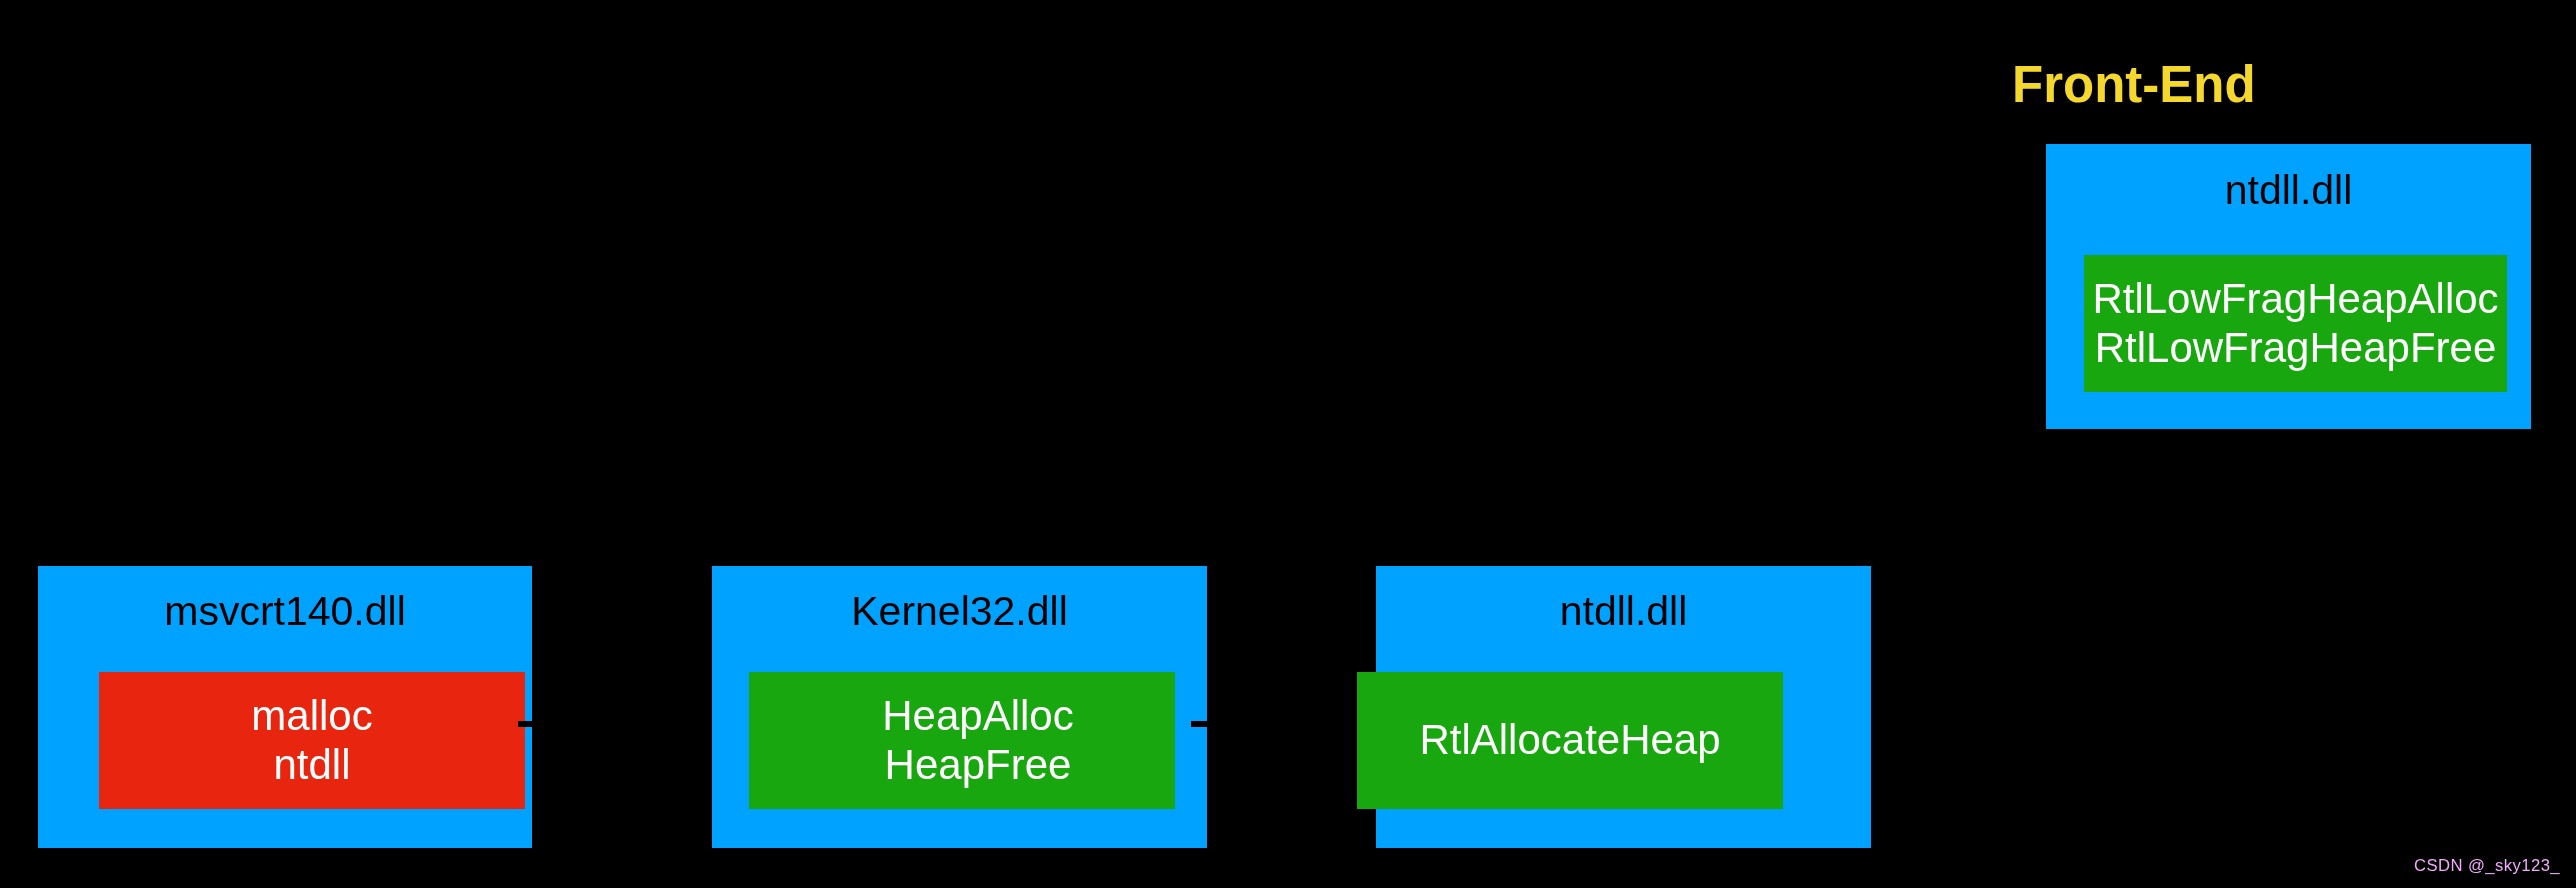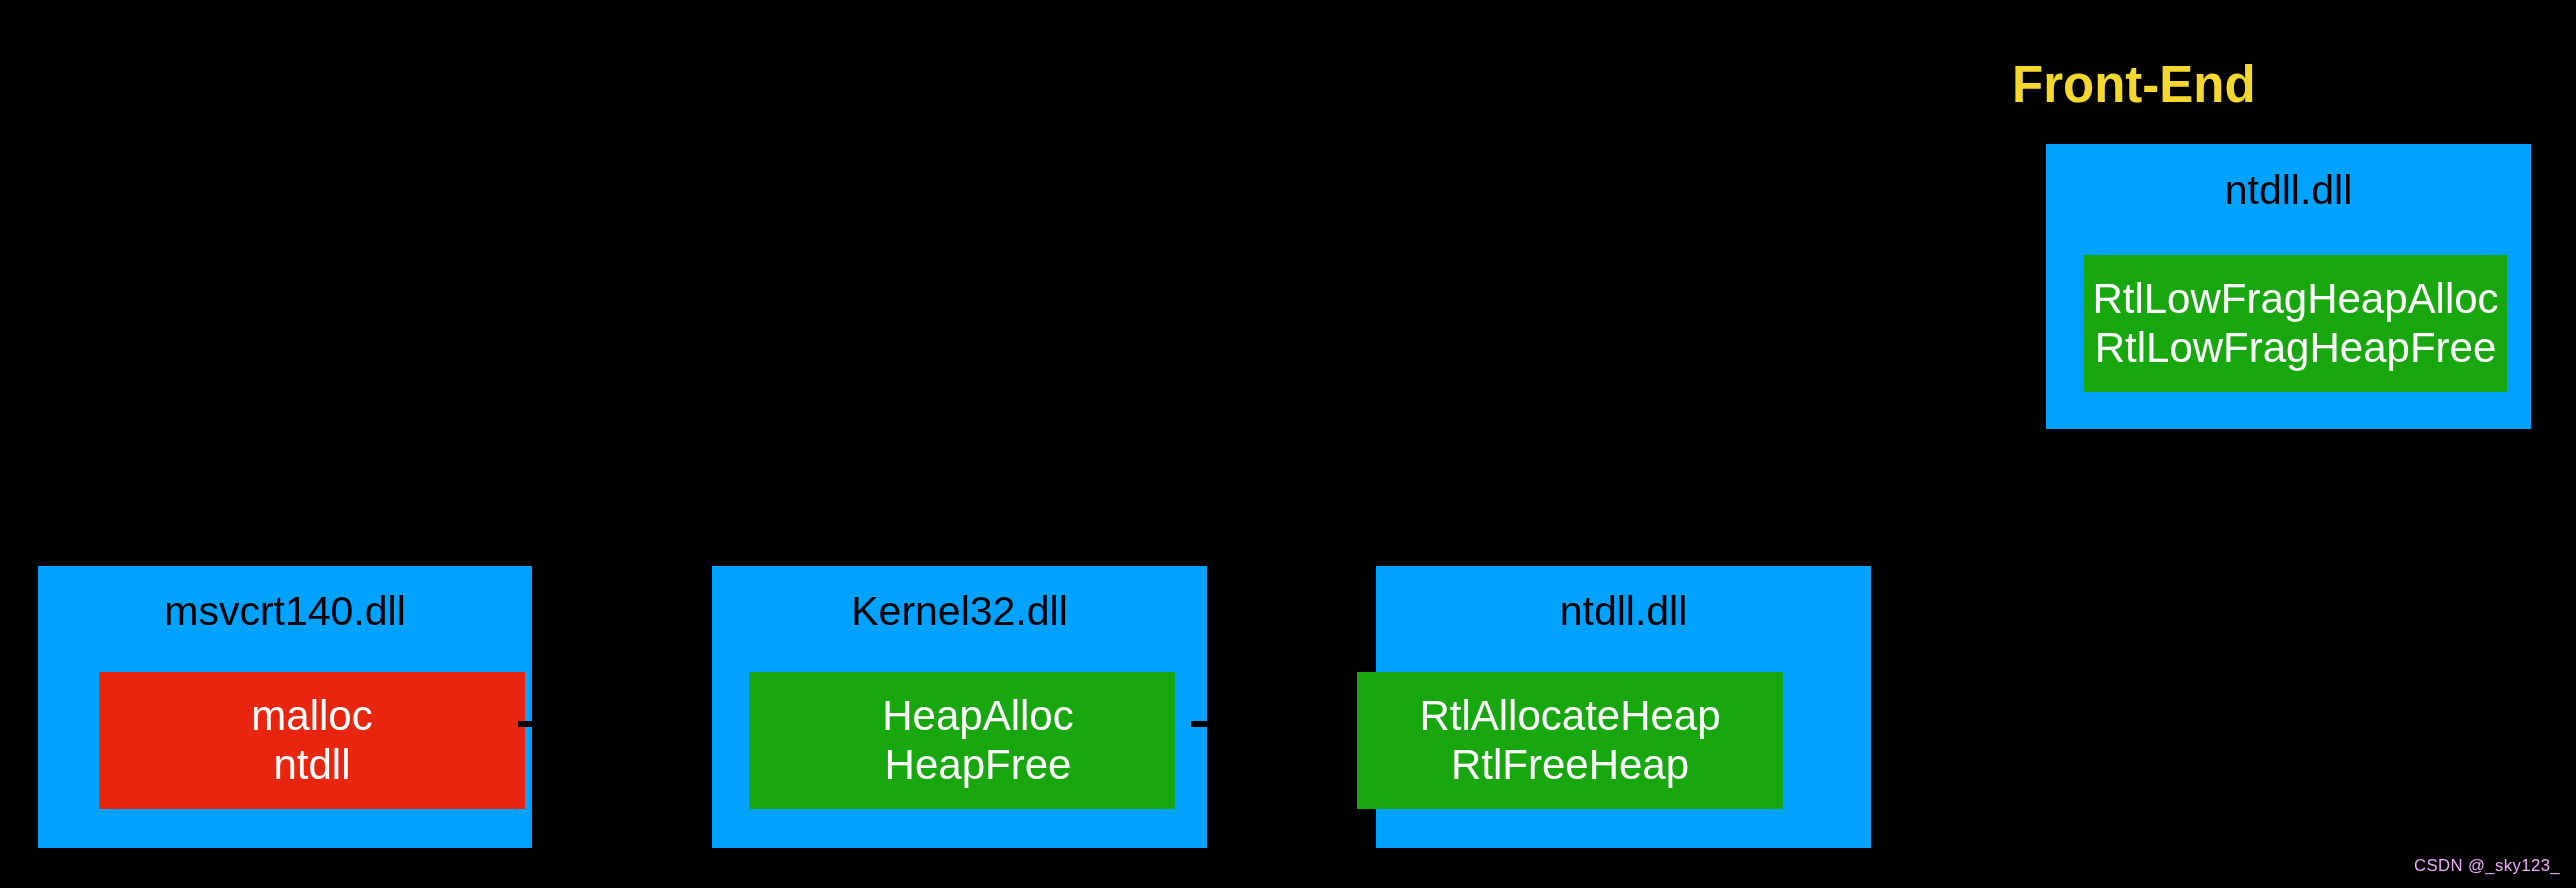--- a/index.html
+++ b/index.html
@@ -167,19 +167,18 @@
   <div id="stub-kernel32-right" class="connector-stub"></div>
 
   <div id="stub-ntdll-left" class="connector-stub"></div>
 
   <div id="box-ntdll-backend" class="module-box">
     <div class="module-title">ntdll.dll</div>
   </div>
 
   <div id="fnblock-rtlheap" class="fn-block green">
     <div class="fn-line">RtlAllocateHeap</div>
-    <div class="fn-line">RtlFreeHeap</div>
   </div>
 
   <div id="watermark">CSDN @_sky123_</div>
 
 </div>
 
 
 </body></html>

